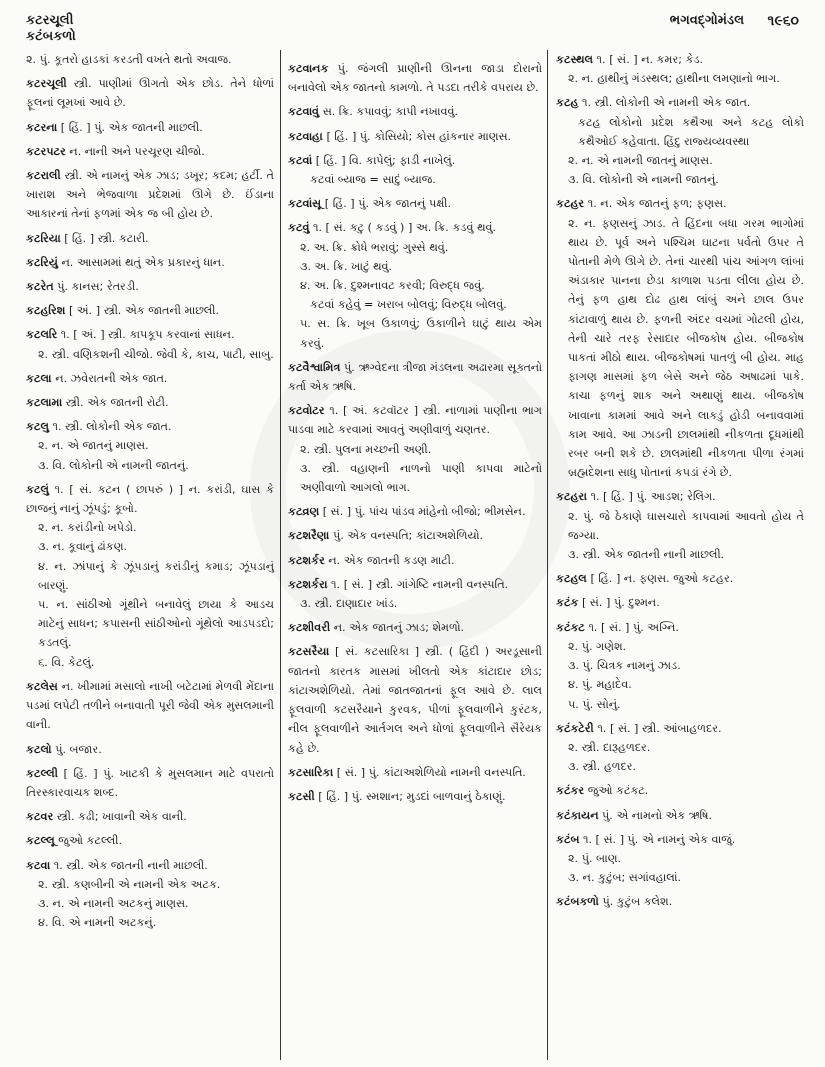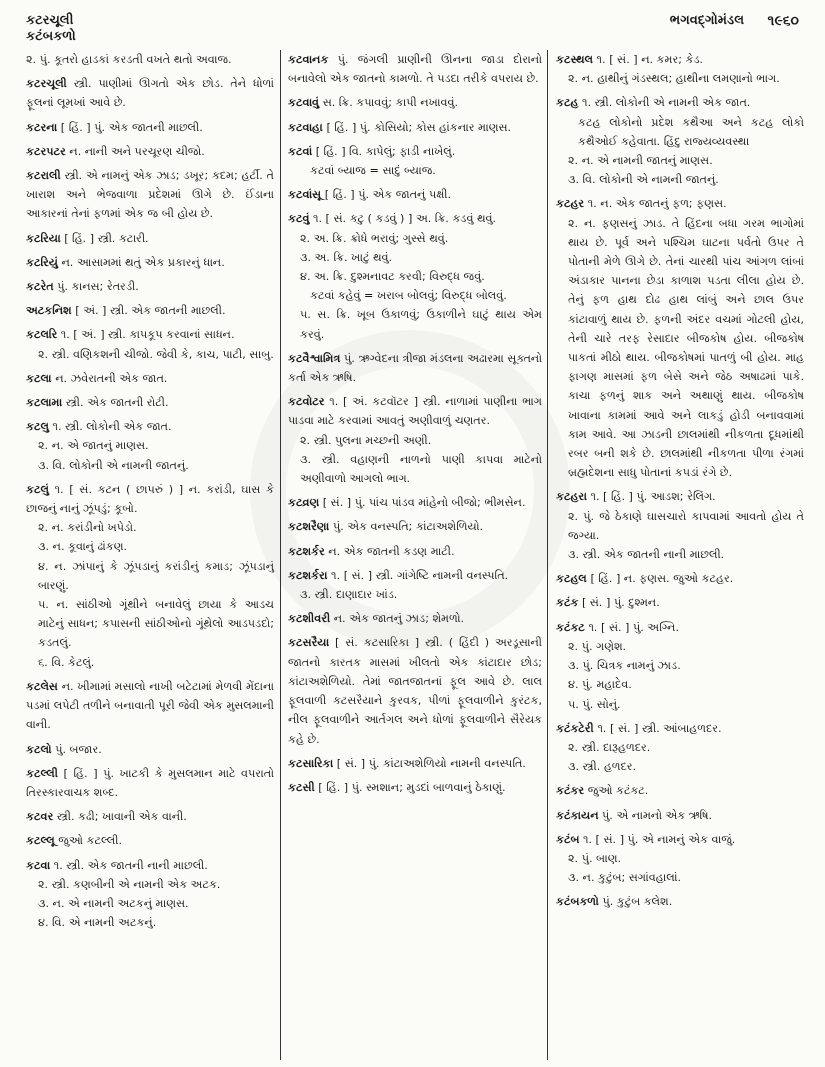--- a/index.html
+++ b/index.html
@@ -8,21 +8,21 @@
     background:#fbfbf8; color:#1a1a1a;
     font-family:"DejaVu Sans", sans-serif;
     position:relative;
   }
   .header { position:absolute; top:8px; left:0; width:825px; height:40px; }
   .hw-left { position:absolute; left:26px; top:4px; font-size:13px; font-weight:bold; line-height:16px; }
   .title { position:absolute; left:0; width:744px; top:4px; text-align:right; font-size:13px; font-weight:bold; }
   .pageno { position:absolute; right:26px; top:4px; font-size:14px; font-weight:bold; }
   .col { position:absolute; top:50px; font-size:11.2px; line-height:19.2px; }
   .col1 { left:26px; width:248px; }
-  .col2 { left:288px; width:254px; }
+  .col2 { left:288px; width:254px;margin-top:9px; }
   .col3 { left:556px; width:248px; }
   .rule { position:absolute; top:50px; width:1px; height:1010px; background:#333; }
   .r1 { left:280px; } .r2 { left:547px; }
   .entry { margin:0 0 5px 0; text-align:justify; }
   .entry .hw { font-weight:bold; }
   .sense { padding-left:12px; }
   .note { padding-left:22px; }
   .wm { position:absolute; left:250px; top:330px; width:320px; height:320px; border-radius:50%; border:36px solid rgba(0,0,0,0.035); box-sizing:border-box; }
 </style>
 </head>
@@ -61,21 +61,21 @@
     <div class="entry">
       <div class=""><span class="hw">કટરિયા</span> <span>[ હિં. ] સ્ત્રી. કટારી.</span></div>
     </div>
     <div class="entry">
       <div class=""><span class="hw">કટરિયું</span> <span>ન. આસામમાં થતું એક પ્રકારનું ધાન.</span></div>
     </div>
     <div class="entry">
       <div class=""><span class="hw">કટરેત</span> <span>પું. કાનસ; રેતરડી.</span></div>
     </div>
     <div class="entry">
-      <div class=""><span class="hw">અટકનિશ</span> <span>[ અં. ] સ્ત્રી. એક જાતની માછલી.</span></div>
+      <div class=""><span class="hw">કટહરિશ</span> <span>[ અં. ] સ્ત્રી. એક જાતની માછલી.</span></div>
     </div>
     <div class="entry">
       <div class=""><span class="hw">કટલરિ</span> <span>૧. [ અં. ] સ્ત્રી. કાપકૂપ કરવાનાં સાધન.</span></div>
       <div class="sense"><span>૨. સ્ત્રી. વણિકશની ચીજો. જેવી કે, કાચ, પાટી, સાબુ.</span></div>
     </div>
     <div class="entry">
       <div class=""><span class="hw">કટલા</span> <span>ન. ઝવેરાતની એક જાત.</span></div>
     </div>
     <div class="entry">
       <div class=""><span class="hw">કટલામા</span> <span>સ્ત્રી. એક જાતની રોટી.</span></div>

